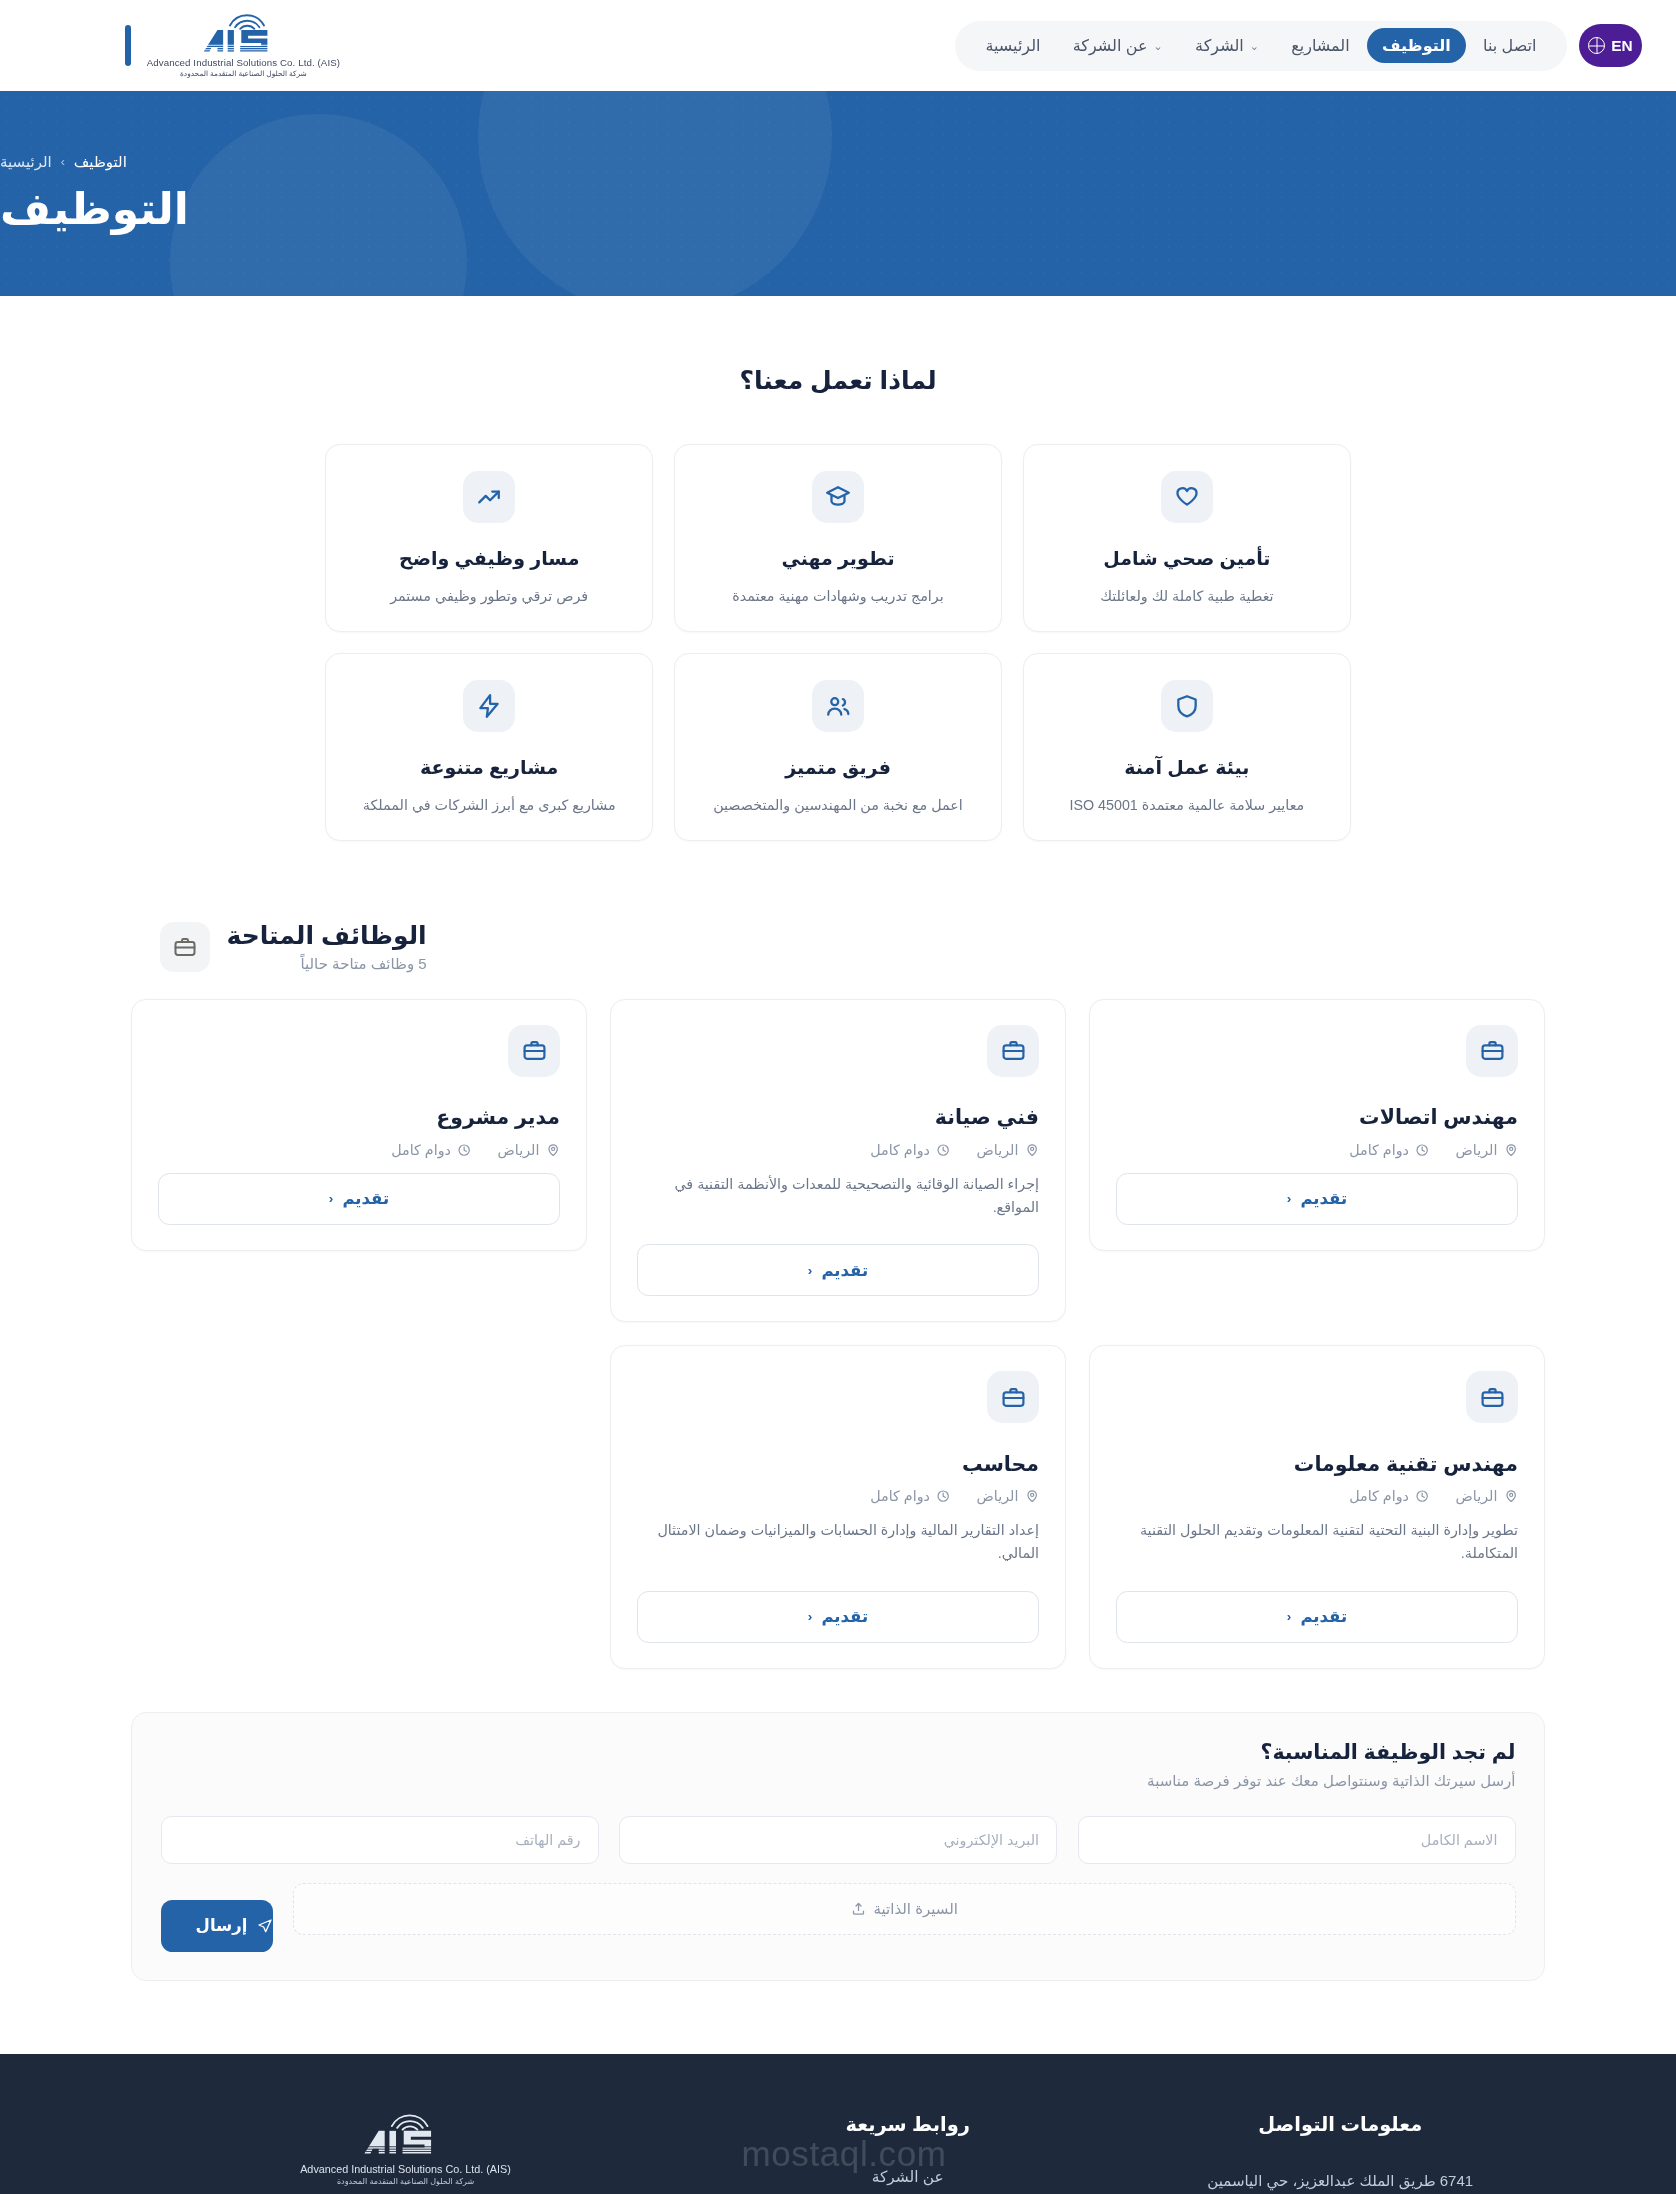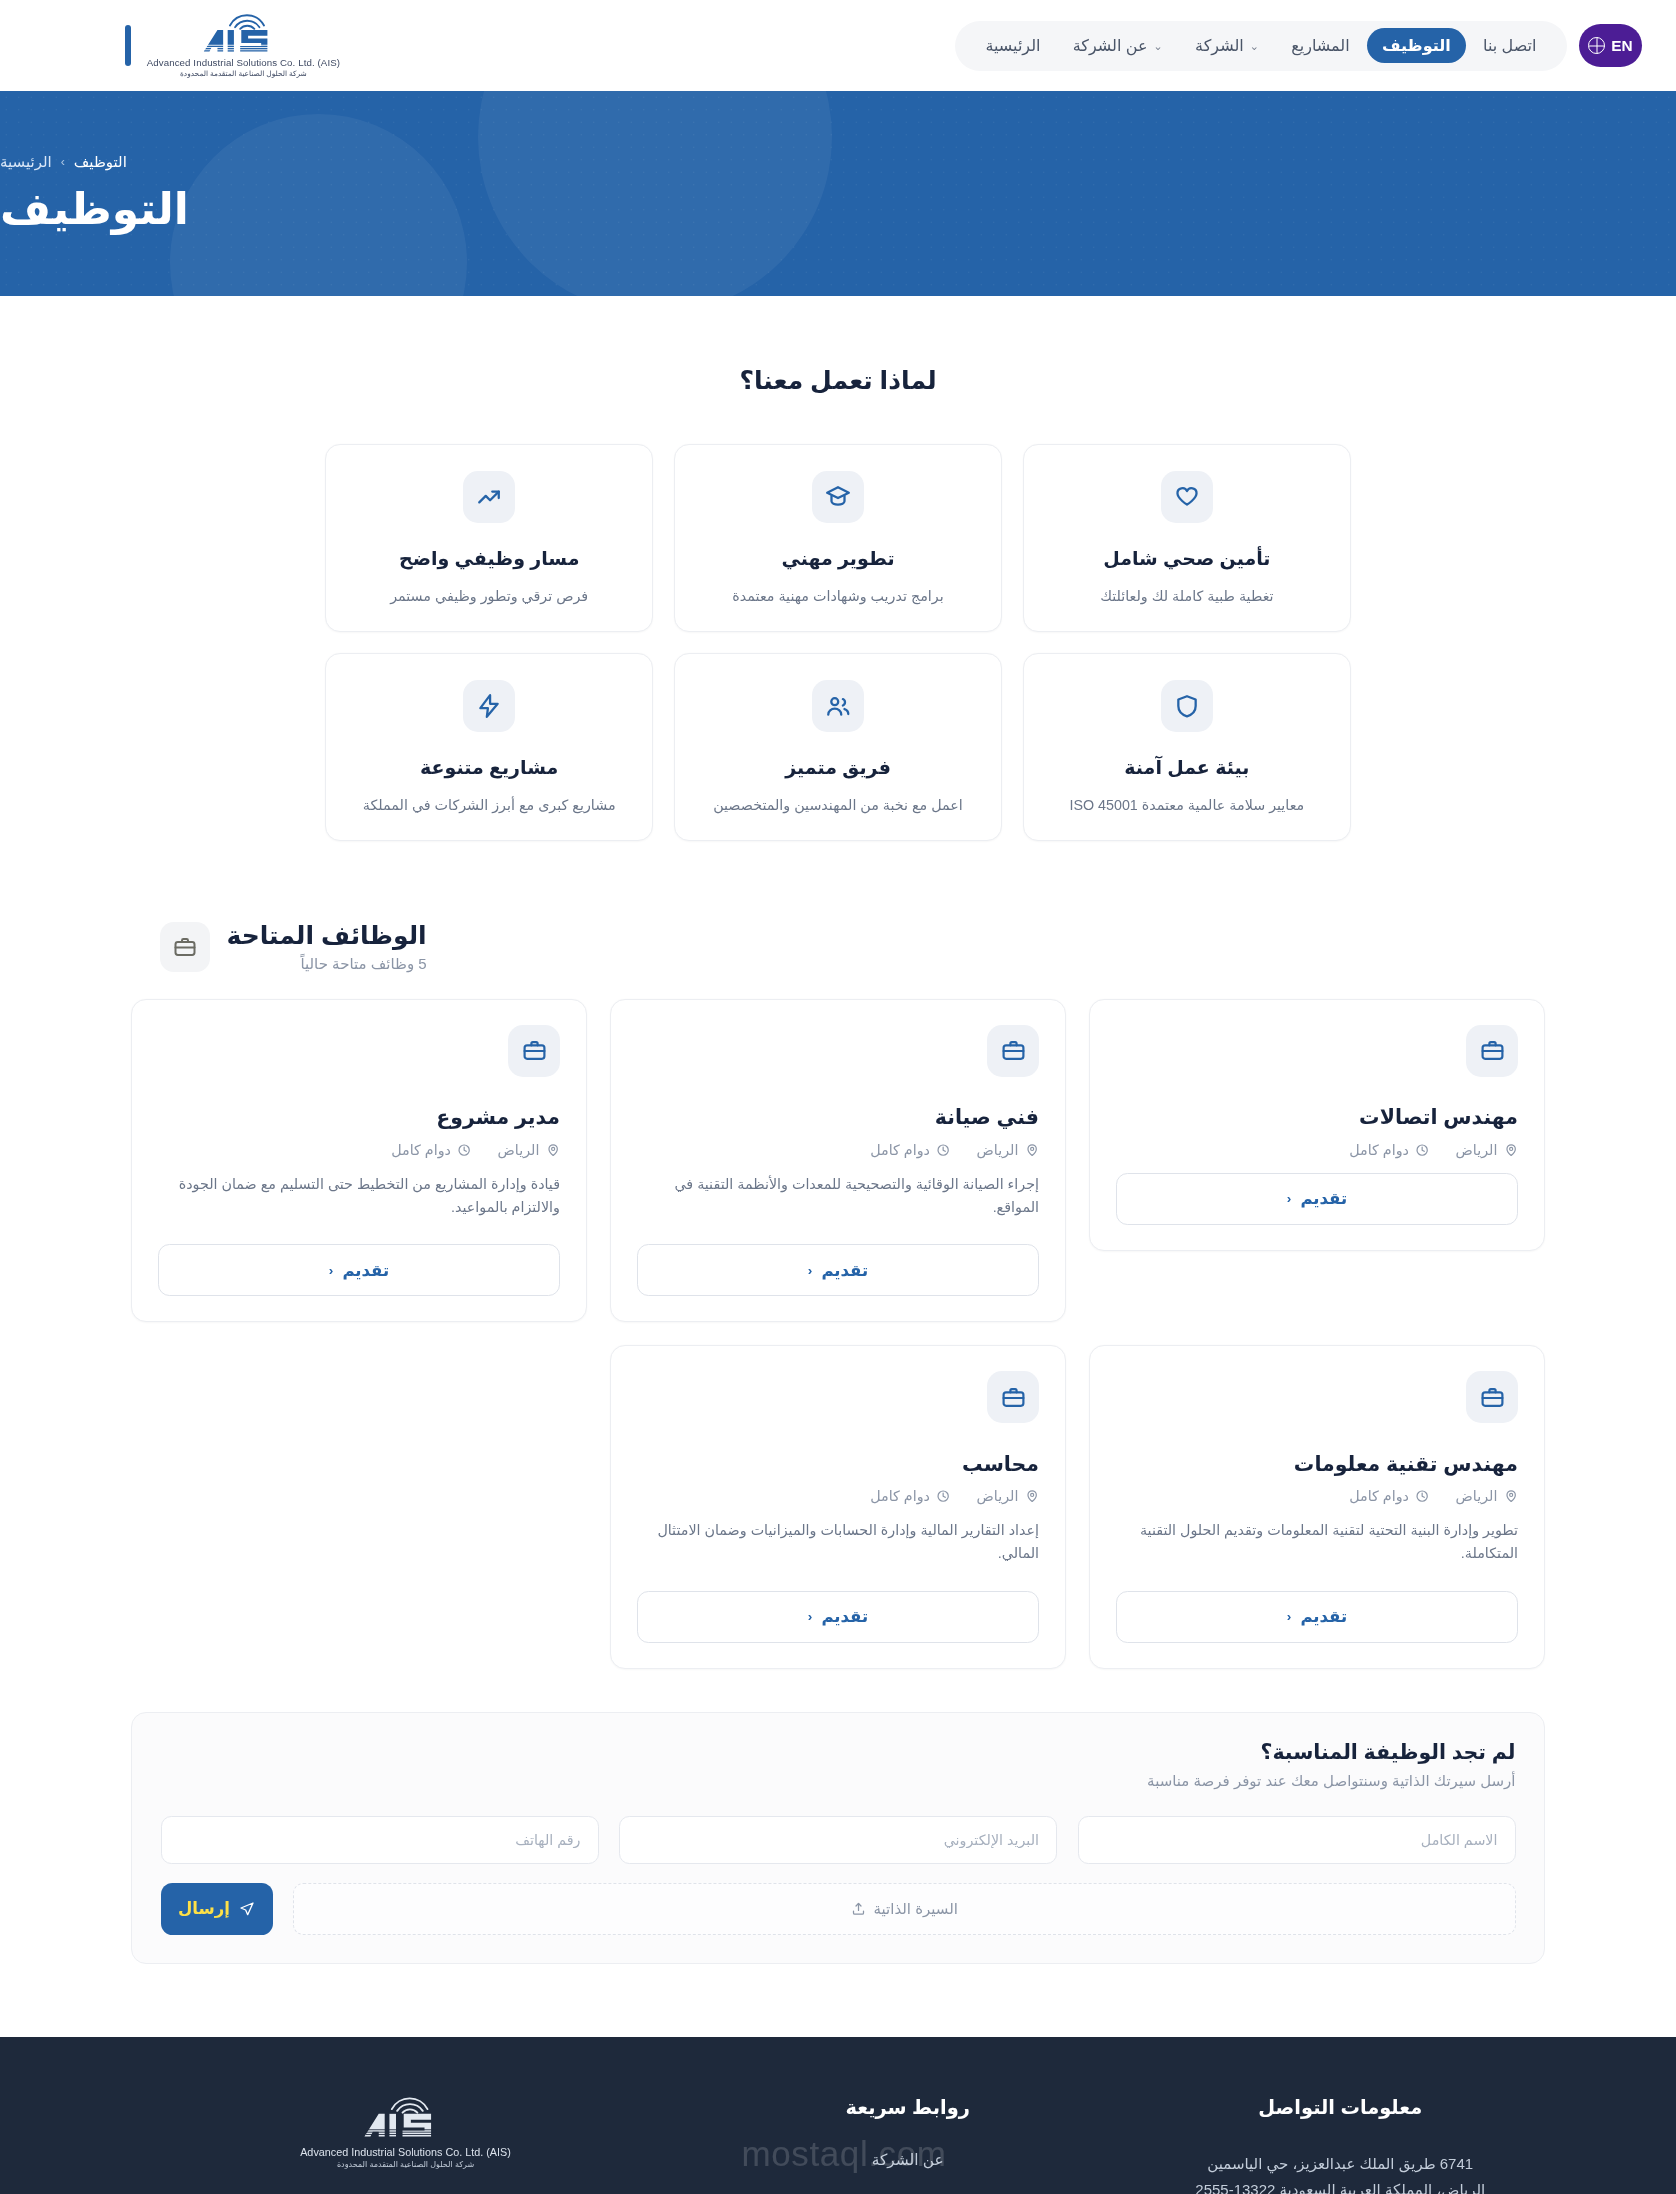--- a/index.html
+++ b/index.html
@@ -168,23 +168,23 @@
   .cvin::placeholder{color:#a7b0be;}
   .cvrow2{display:flex;gap:20.5px;margin-top:19.4px;align-items:stretch;}
   .dropzone{
     flex:1;border:1.3px dashed #dfe3ea;border-radius:10.3px;background:#fdfdfe;
     height:52px;display:flex;align-items:center;justify-content:center;gap:8px;
     color:#8b95a6;font-size:15px;cursor:pointer;
   }
   .dropzone svg{width:15px;height:15px;stroke:#8b95a6;fill:none;stroke-width:2;
     stroke-linecap:round;stroke-linejoin:round;}
   .send-btn{
-    width:112px;height:52px;border-radius:11.4px;background:#2563a8;color:#fde047;
+    width:112px;height:52px;border-radius:11.4px;background:#2563a8;color:#ffffff;
     border:none;font-size:16.5px;font-weight:700;display:flex;align-items:center;
-    justify-content:center;gap:9px;cursor:pointer;font-family:inherit;flex:none;
+    gap:9px;cursor:pointer;font-family:inherit;flex:none;margin-top:17px;
   }
   .send-btn svg{width:16px;height:16px;stroke:#fff;fill:none;stroke-width:2;
     stroke-linecap:round;stroke-linejoin:round;}
 
   
   footer{
     margin-top:73px;background:#1e293b;color:#cbd5e1;padding:59px 0 0;
     width:100%;
   }
   .fgrid{
@@ -460,21 +460,20 @@
           <em style="font-style:normal">الرياض</em>
         </span>
         <span>
           <svg viewBox="0 0 24 24">
               <circle cx="12" cy="12" r="8.6"></circle>
               <polyline points="12,7 12,12 15.5,14"></polyline>
             </svg>
           <em style="font-style:normal">دوام كامل</em>
         </span>
       </div>
-      <p class="jdesc">قيادة وإدارة المشاريع من التخطيط حتى التسليم مع ضمان الجودة والالتزام بالمواعيد.</p>
       <button class="apply-btn">
         <span>تقديم</span>
         <span class="arrow">‹</span>
       </button>
     </div>
 
     <div class="jcard">
       <div class="jicon">
         <svg viewBox="0 0 24 24">
             <rect x="2.5" y="7" width="19" height="13" rx="2.4"></rect>

